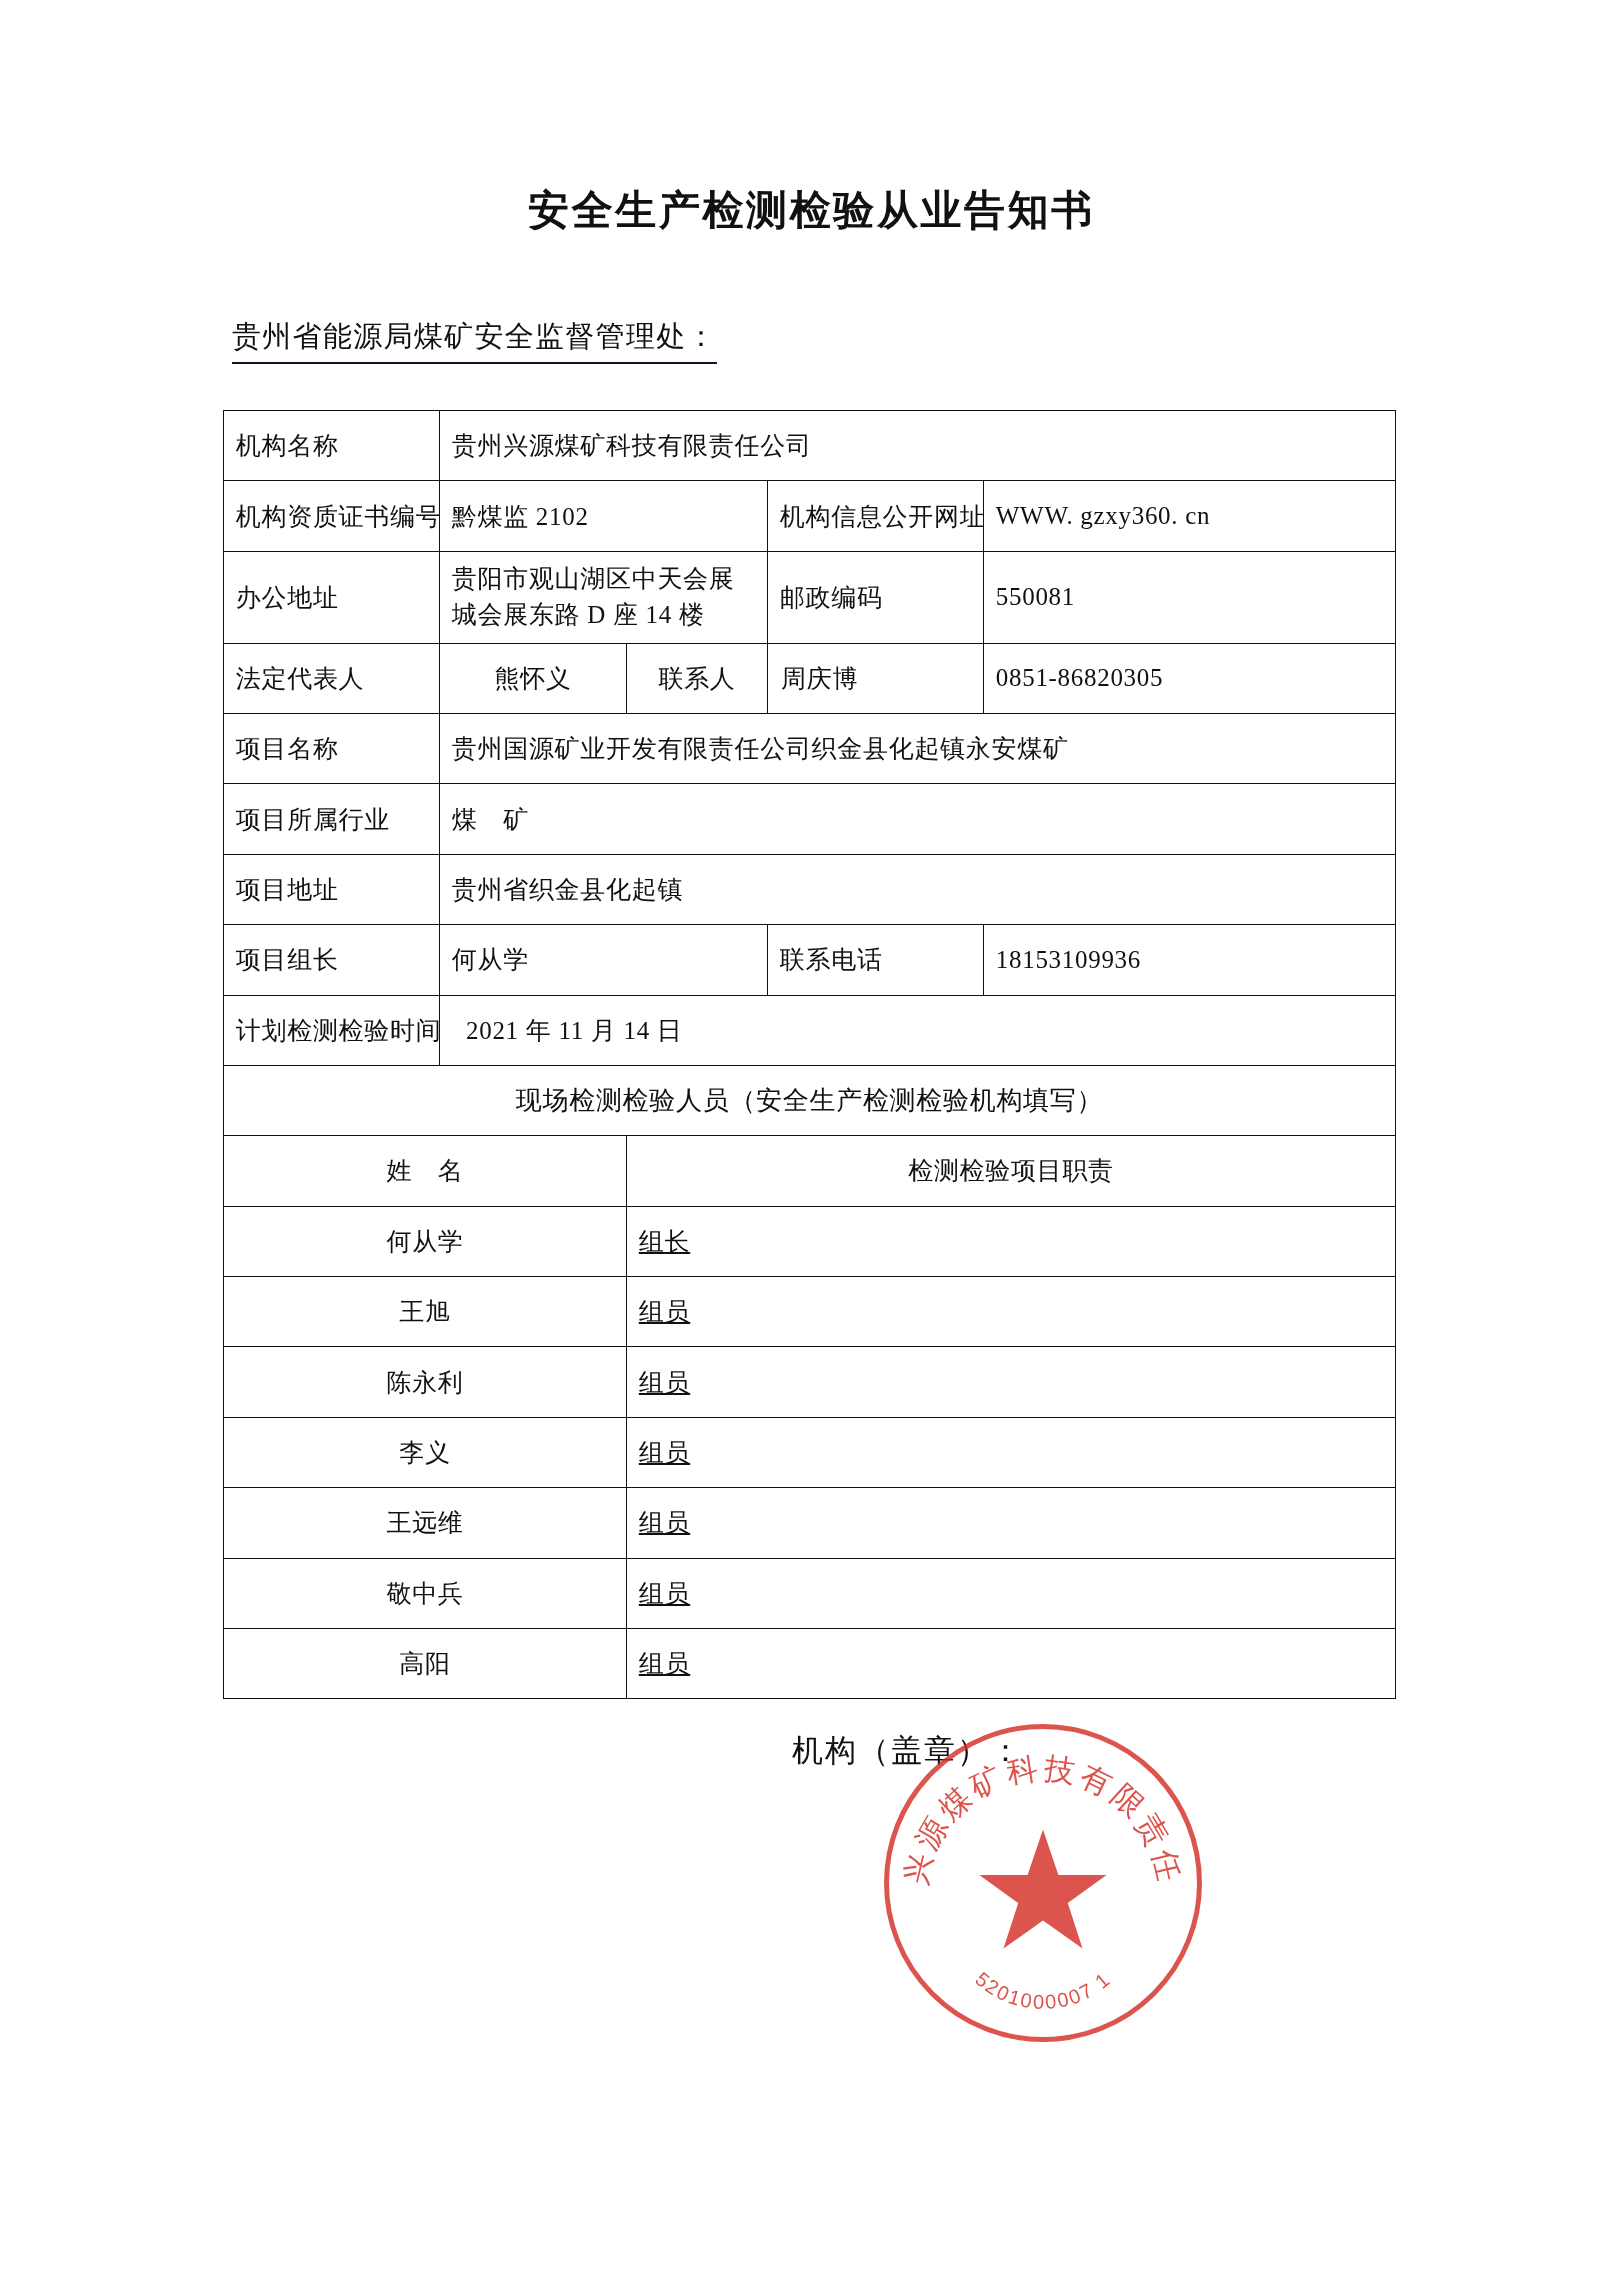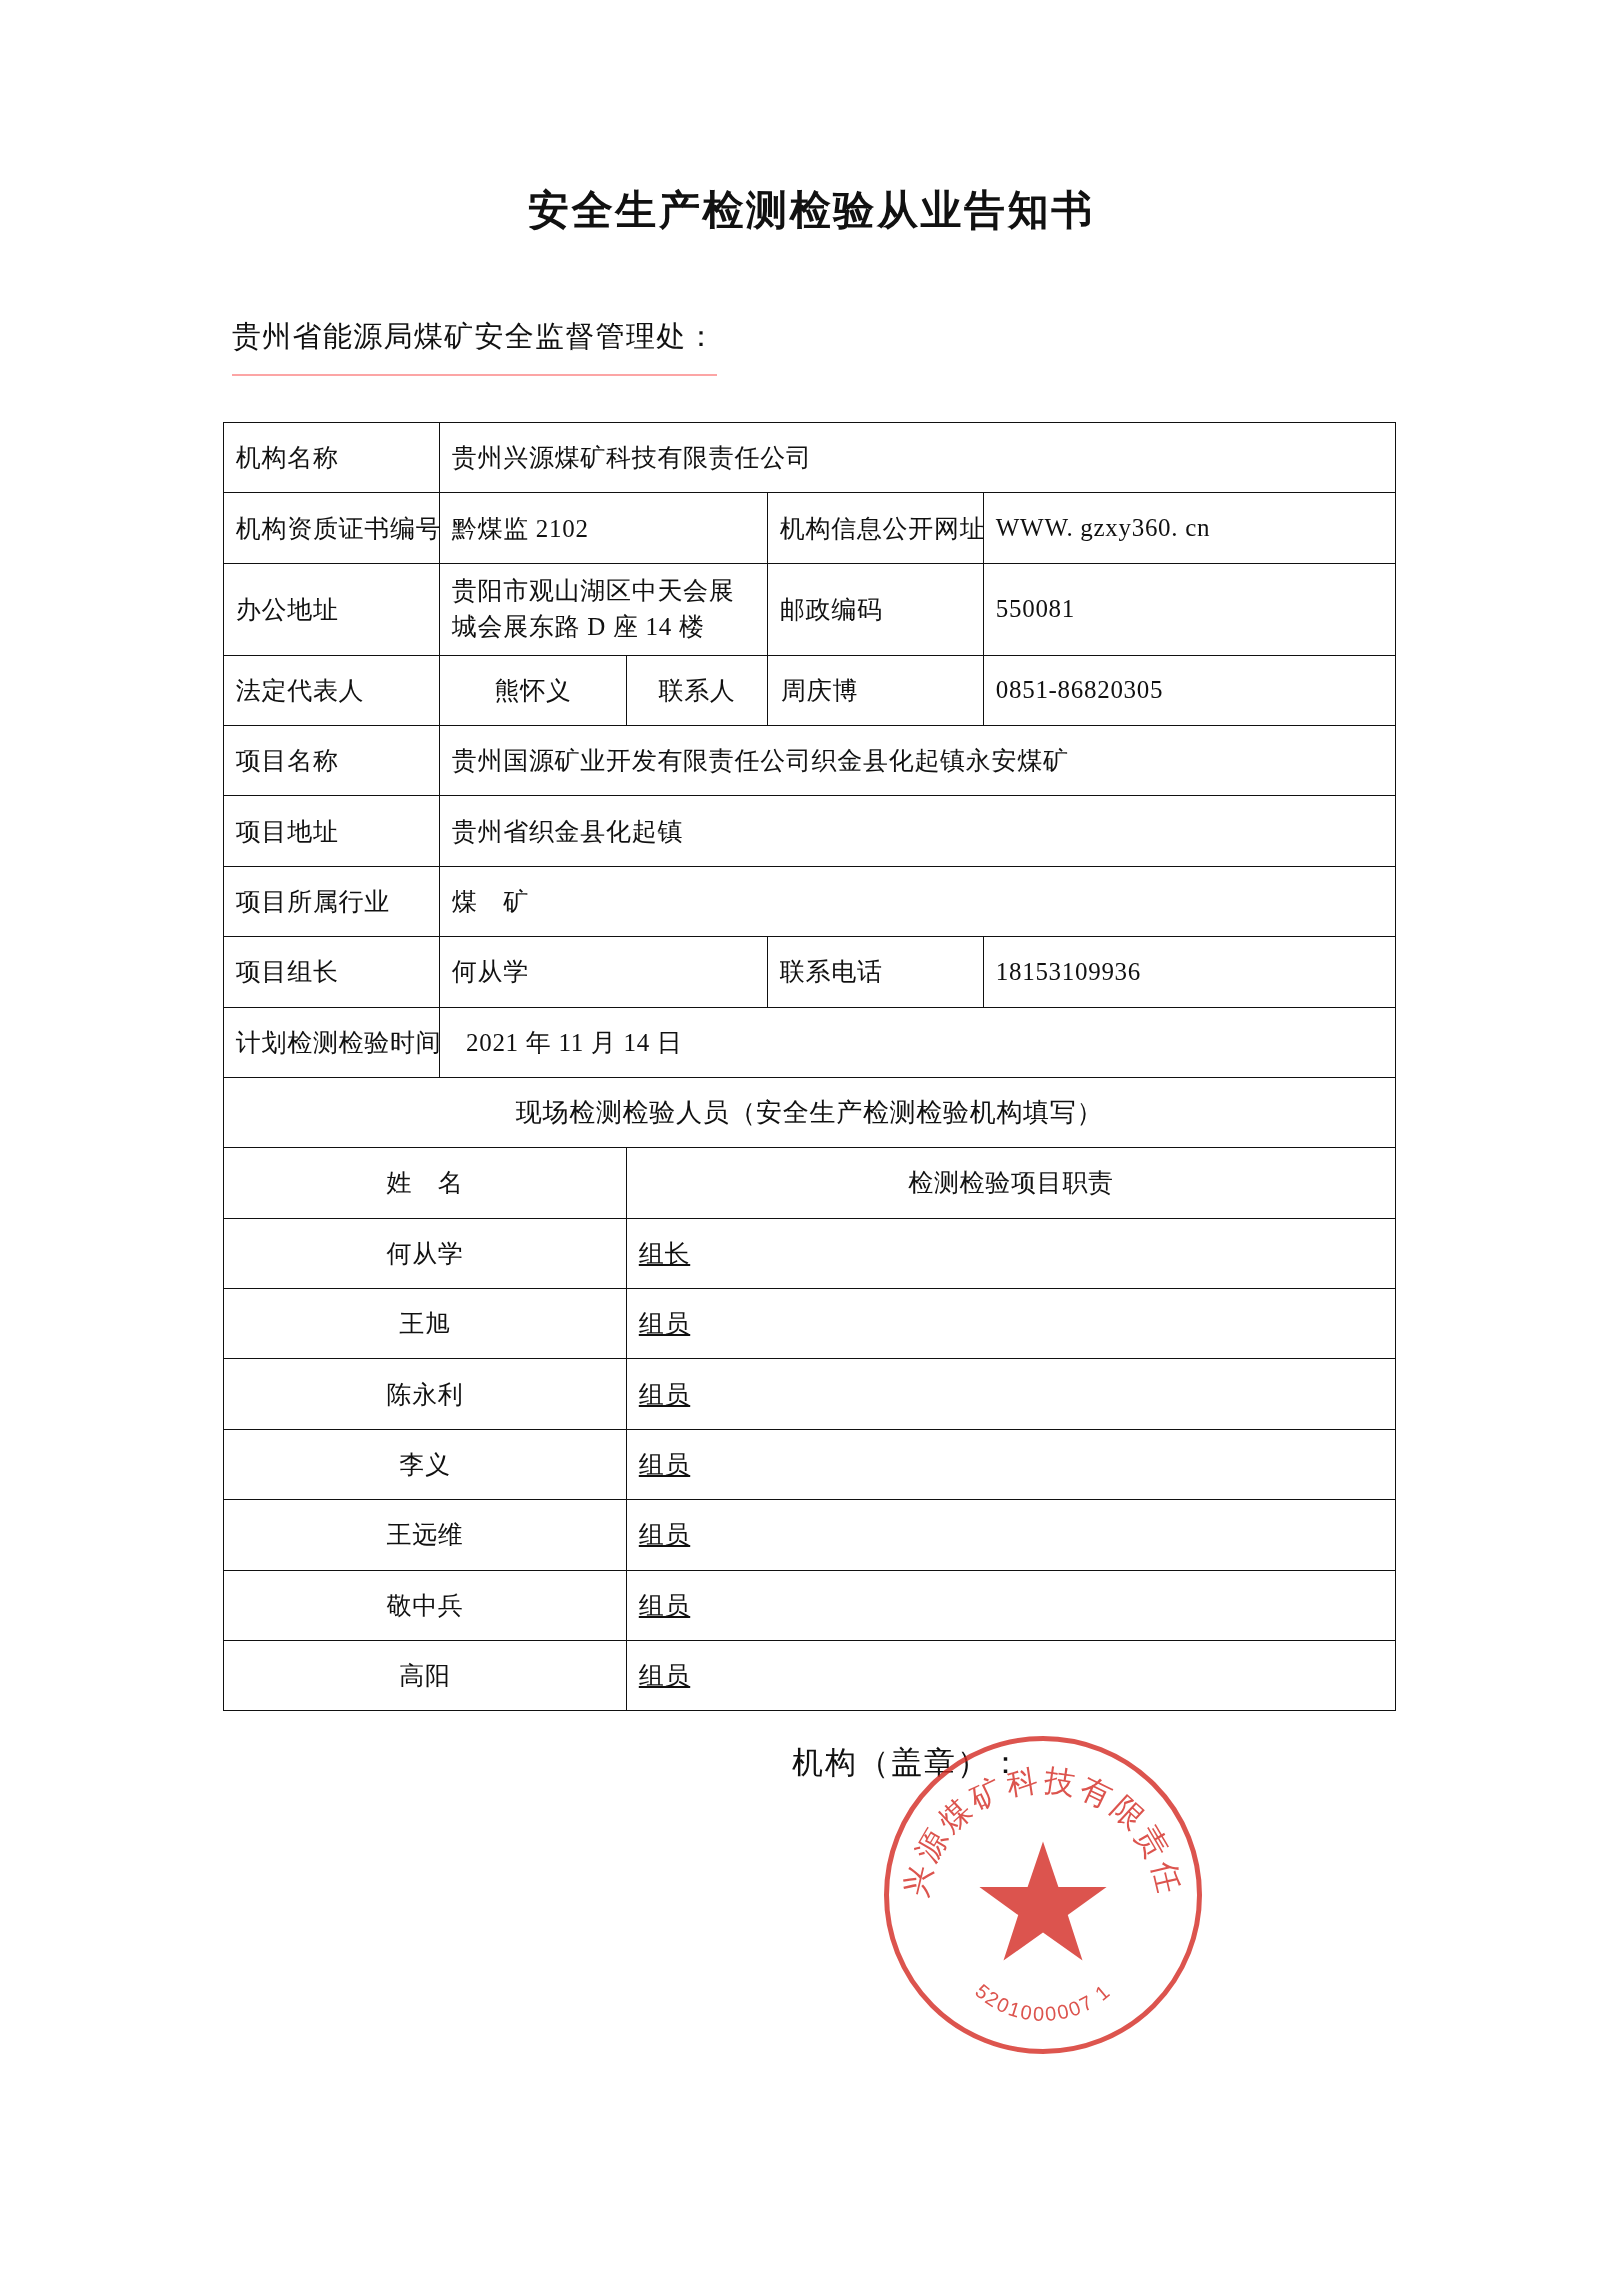--- a/index.html
+++ b/index.html
@@ -29,22 +29,22 @@
     letter-spacing: 2.6px;
     margin-top: 183px;
     font-family: Liberation Serif, serif;
   }
   .salutation {
     margin-top: 79px;
     margin-left: 232px;
     font-size: 29px;
     letter-spacing: 1.3px;
     display: inline-block;
-    border-bottom: 2px solid #fca5a5;
-    padding-bottom: 17px;
+    border-bottom: 2px solid #0f172a;
+    padding-bottom: 5px;
   }
   .body-para {
     margin-top: 52px;
     margin-left: 232px;
     margin-right: 236px;
     font-size: 29px;
     line-height: 1.75;
     letter-spacing: 1.3px;
     text-align: justify;
   }
@@ -190,26 +190,26 @@
         <td>
           
           <span>0851-86820305</span>
         </td>
       </tr>
       <tr>
         <td class="lbl">项目名称</td>
         <td colspan="4">贵州国源矿业开发有限责任公司织金县化起镇永安煤矿</td>
       </tr>
       <tr>
+        <td class="lbl nowrap">项目所属行业</td>
+        <td colspan="4">煤　矿</td>
+      </tr>
+      <tr>
         <td class="lbl">项目地址</td>
         <td colspan="4">贵州省织金县化起镇</td>
-      </tr>
-      <tr>
-        <td class="lbl nowrap">项目所属行业</td>
-        <td colspan="4">煤　矿</td>
       </tr>
       <tr>
         <td class="lbl">项目组长</td>
         <td colspan="2">何从学</td>
         <td class="nowrap">联系电话</td>
         <td>18153109936</td>
       </tr>
       <tr>
         <td class="lbl nowrap">计划检测检验时间</td>
         <td colspan="4" style="padding-left:26px">2021 年 11 月 14 日</td>

